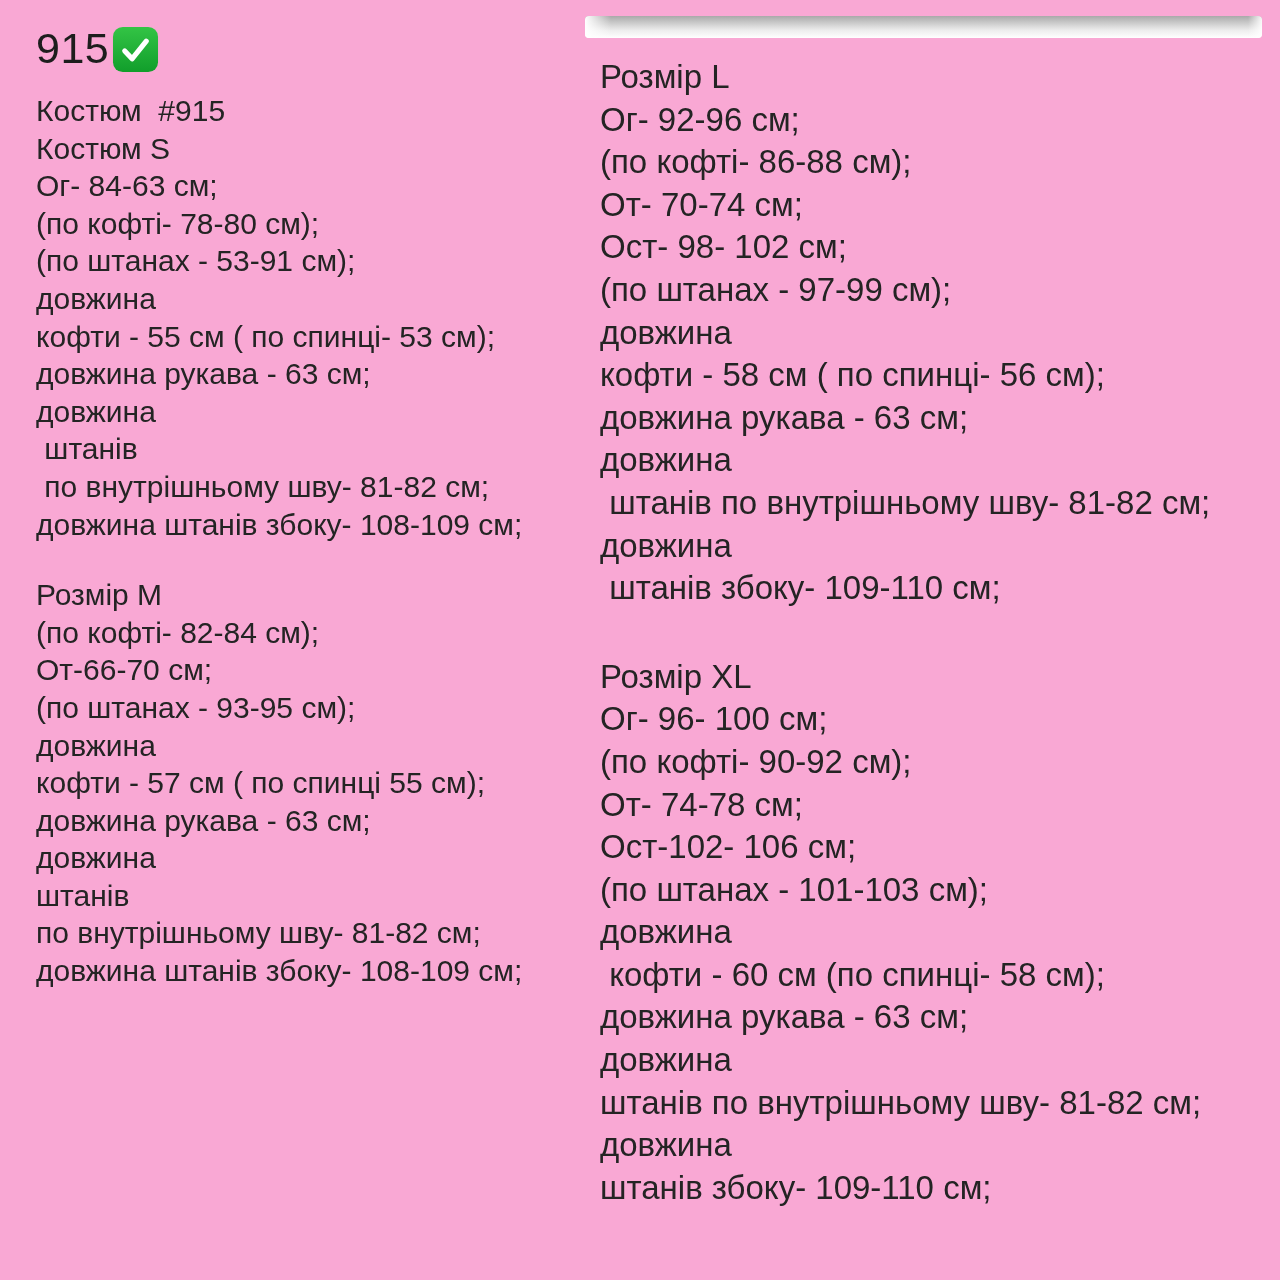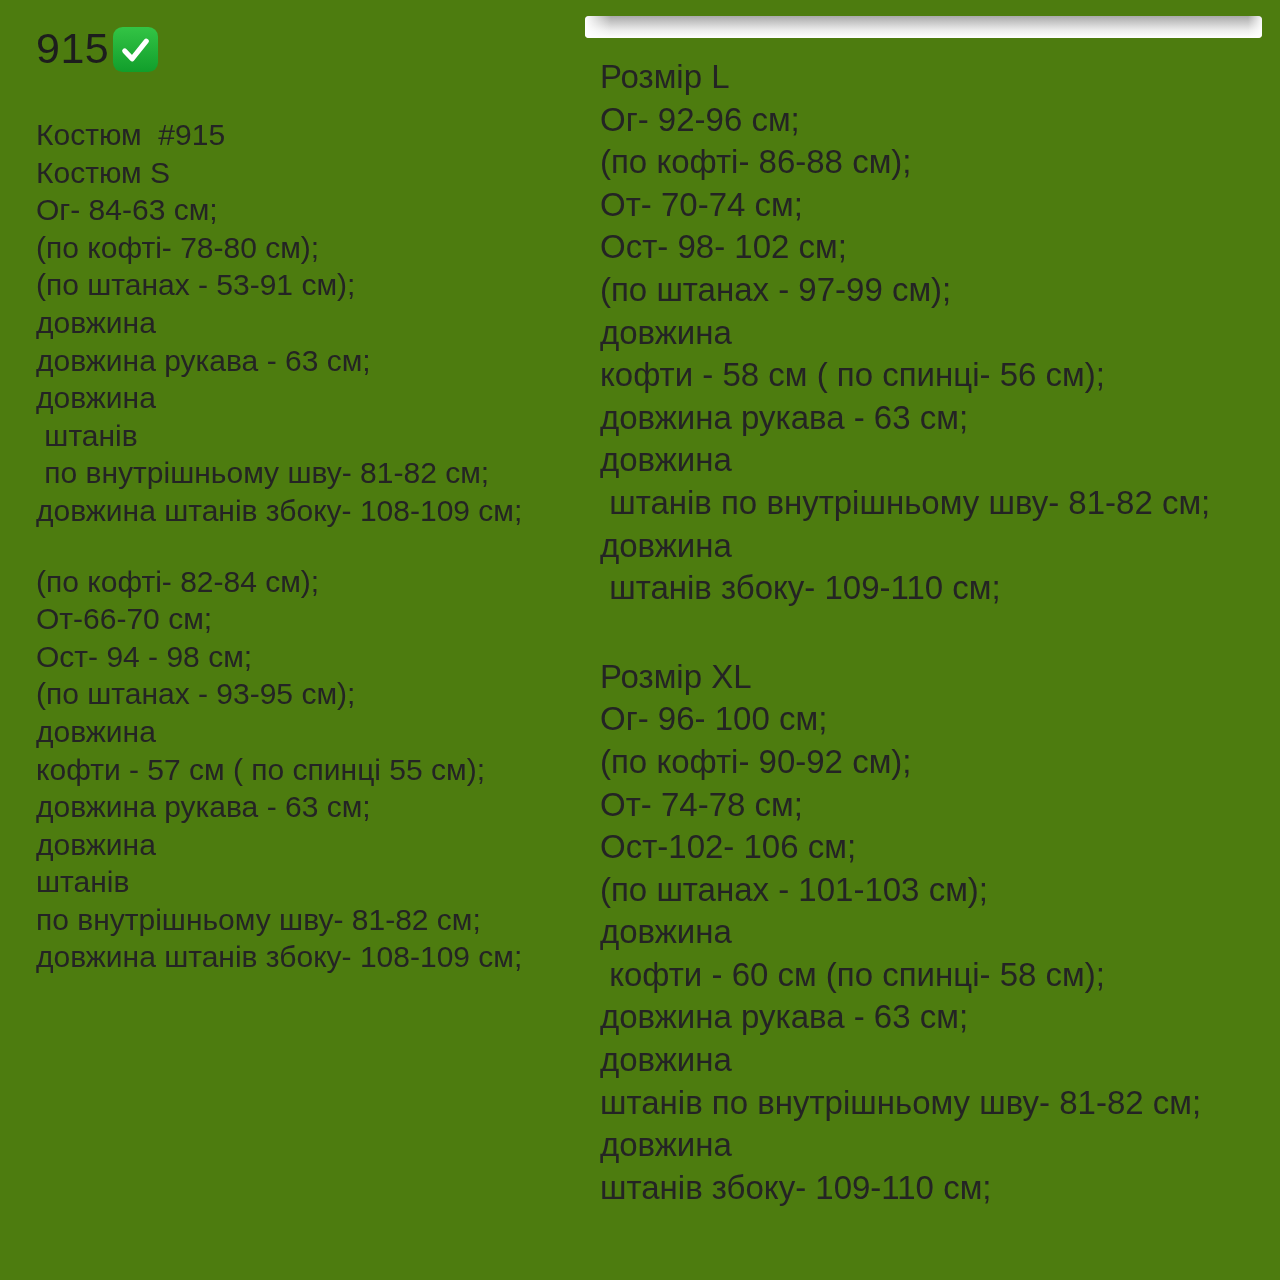--- a/index.html
+++ b/index.html
@@ -6,21 +6,21 @@
   body {
     width: 1280px; height: 1280px;
     background: #ffffff;
     font-family: "Liberation Sans", sans-serif;
     color: #242424;
     overflow: hidden;
   }
   .page {
     position: relative;
     width: 1280px; height: 1280px;
-    background: #4d7c0f;
+    background: #f9a8d4;
     overflow: hidden;
   }
 
   
   .header {
     position: absolute; left: 36px; top: 22px;
     display: flex; align-items: center;
     height: 52px;
   }
   .hnum {
@@ -51,21 +51,21 @@
   }
   .shadow-bar .fadeR {
     position: absolute; right: 0; top: 0; bottom: 0; width: 14px;
     background: linear-gradient(to left, rgba(255,255,255,0.9), rgba(255,255,255,0));
   }
 
   .col { position: absolute; }
   .col .line { white-space: pre; }
 
   .col-left {
-    left: 36px; top: 116px;
+    left: 36px; top: 92px;
     width: 545px;
     font-size: 30px; line-height: 37.6px;
   }
   .col-right {
     left: 600px; top: 56px;
     width: 690px;
     font-size: 33px; line-height: 42.6px;
   }
   .col-left .section + .section { margin-top: 33px; }
   .col-right .section + .section { margin-top: 46px; }
@@ -97,30 +97,31 @@
   </div>
 
   <div class="col col-left">
     <div class="line">Костюм  #915</div>
     <div class="section">
         <div class="line">Костюм S</div>
         <div class="line">Ог- 84-63 см;</div>
         <div class="line">(по кофті- 78-80 см);</div>
         <div class="line">(по штанах - 53-91 см);</div>
         <div class="line">довжина</div>
+        <div class="line">кофти - 55 см ( по спинці- 53 см);</div>
         <div class="line">довжина рукава - 63 см;</div>
         <div class="line">довжина</div>
         <div class="line"> штанів</div>
         <div class="line"> по внутрішньому шву- 81-82 см;</div>
         <div class="line">довжина штанів збоку- 108-109 см;</div>
       </div>
     <div class="section">
+        <div class="line">Розмір M</div>
         <div class="line">(по кофті- 82-84 см);</div>
         <div class="line">От-66-70 см;</div>
-        <div class="line">Ост- 94 - 98 см;</div>
         <div class="line">(по штанах - 93-95 см);</div>
         <div class="line">довжина</div>
         <div class="line">кофти - 57 см ( по спинці 55 см);</div>
         <div class="line">довжина рукава - 63 см;</div>
         <div class="line">довжина</div>
         <div class="line">штанів</div>
         <div class="line">по внутрішньому шву- 81-82 см;</div>
         <div class="line">довжина штанів збоку- 108-109 см;</div>
       </div>
   </div>

